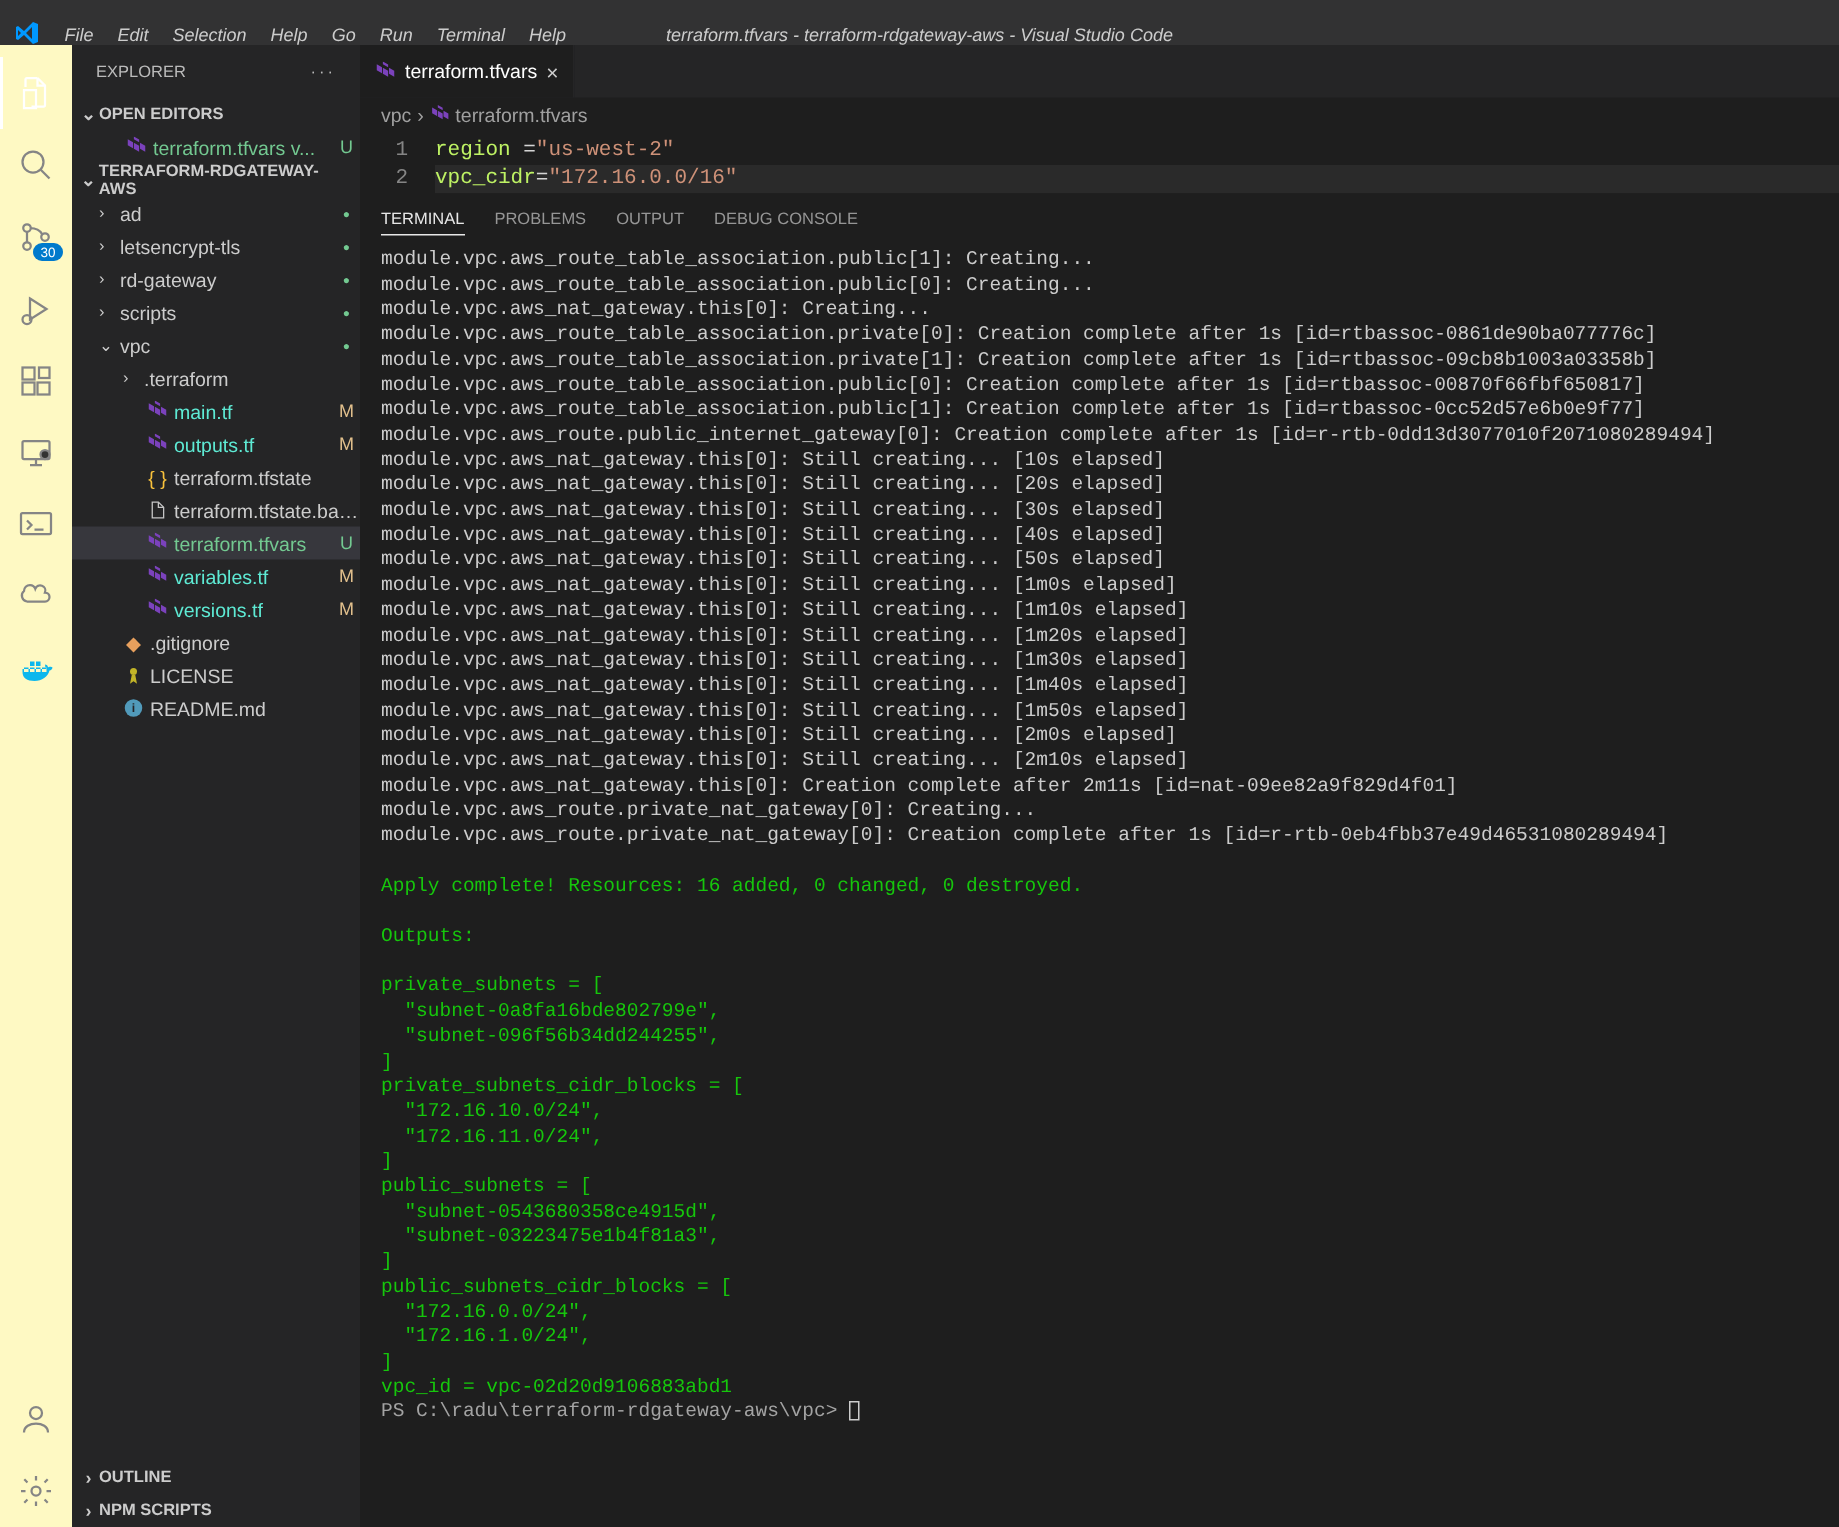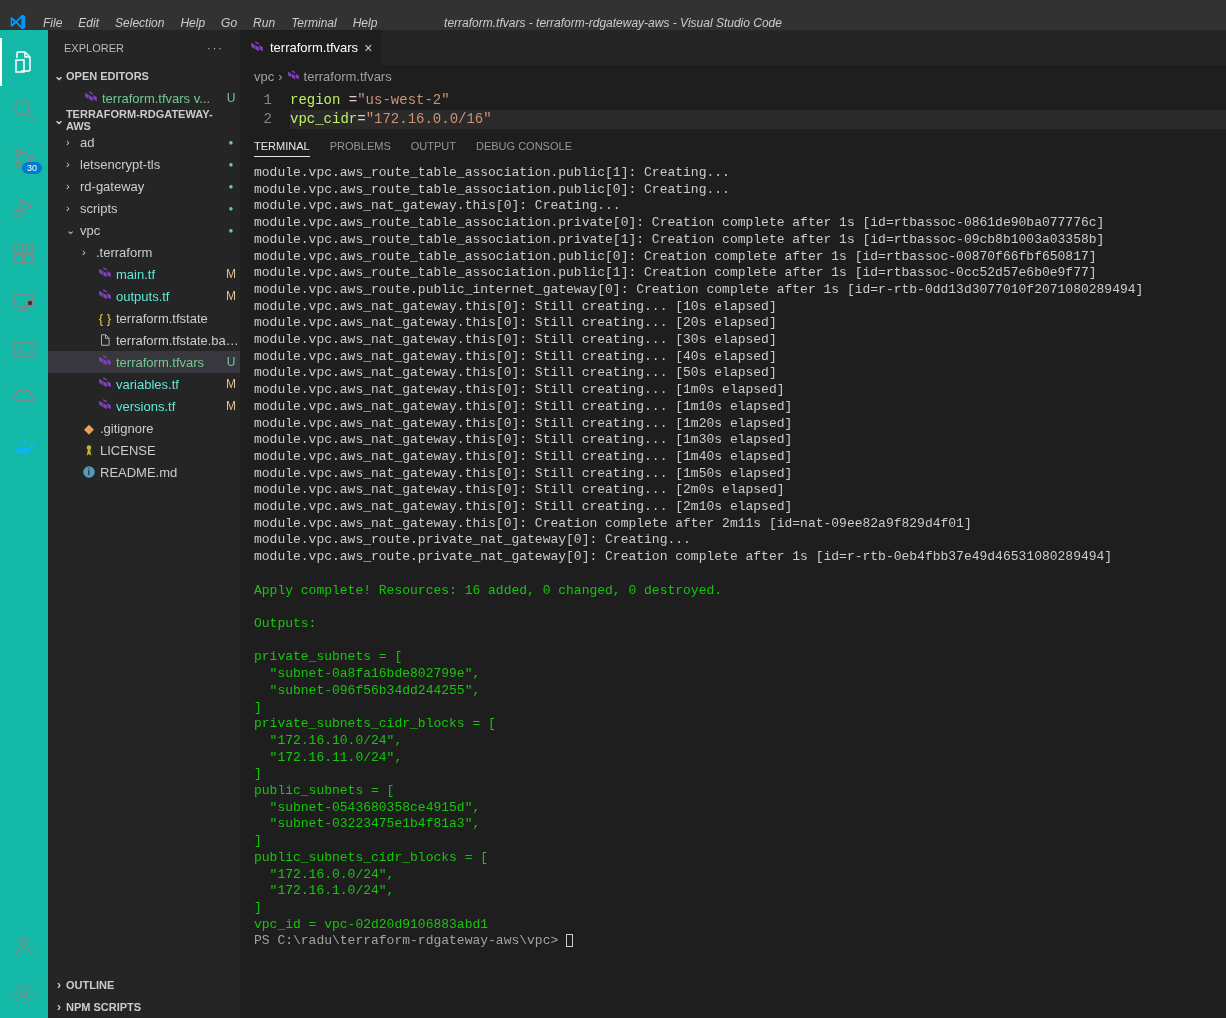--- a/index.html
+++ b/index.html
@@ -24,21 +24,21 @@
   position: relative;
   font-style: italic;
 }
 .titlebar .vscode-logo { width: 35px; display: flex; justify-content: center; }
 .titlebar .menu { display: flex; }
 .titlebar .menu-item { padding: 0 8px; cursor: pointer; }
 .titlebar .title { position: absolute; left: 50%; transform: translateX(-50%); color: #cccccc; }
 .main { flex: 1; display: flex; overflow: hidden; }
 .activitybar {
   width: 48px;
-  background: #14b8a6;
+  background: #fef9c3;
   display: flex;
   flex-direction: column;
   align-items: center;
   padding-top: 8px;
 }
 .activitybar .activity-item {
   width: 48px;
   height: 48px;
   display: flex;
   align-items: center;

